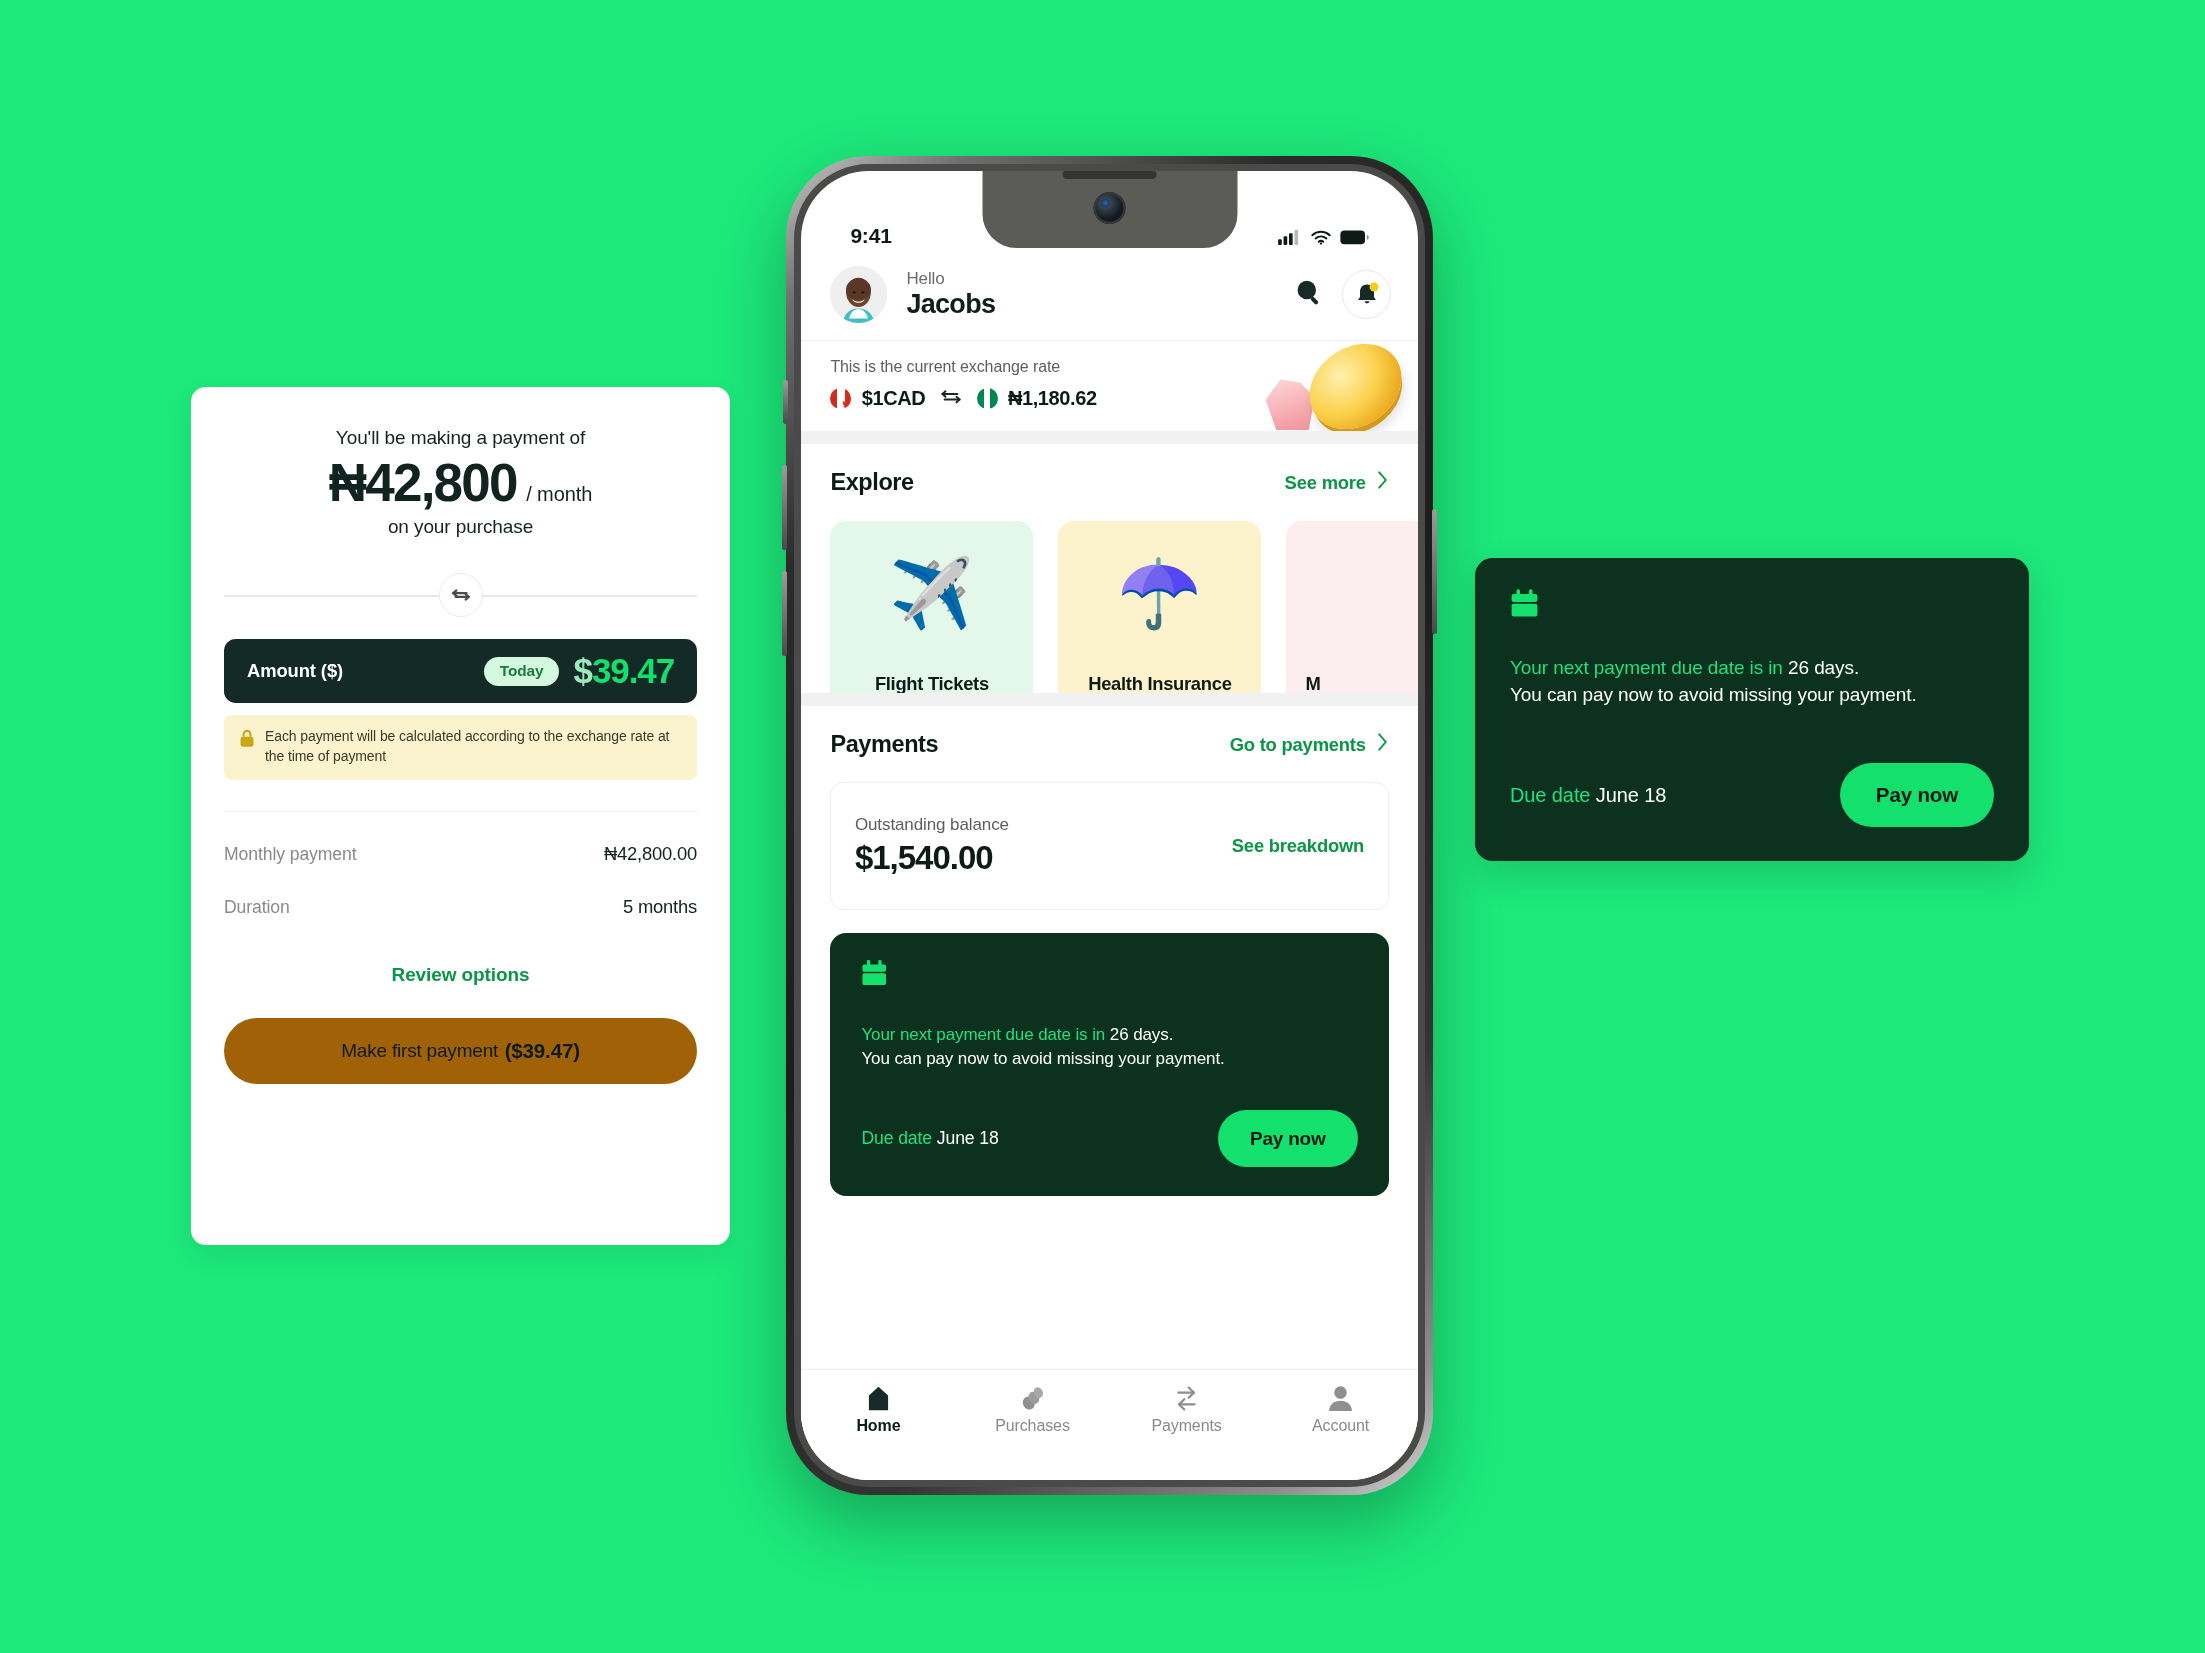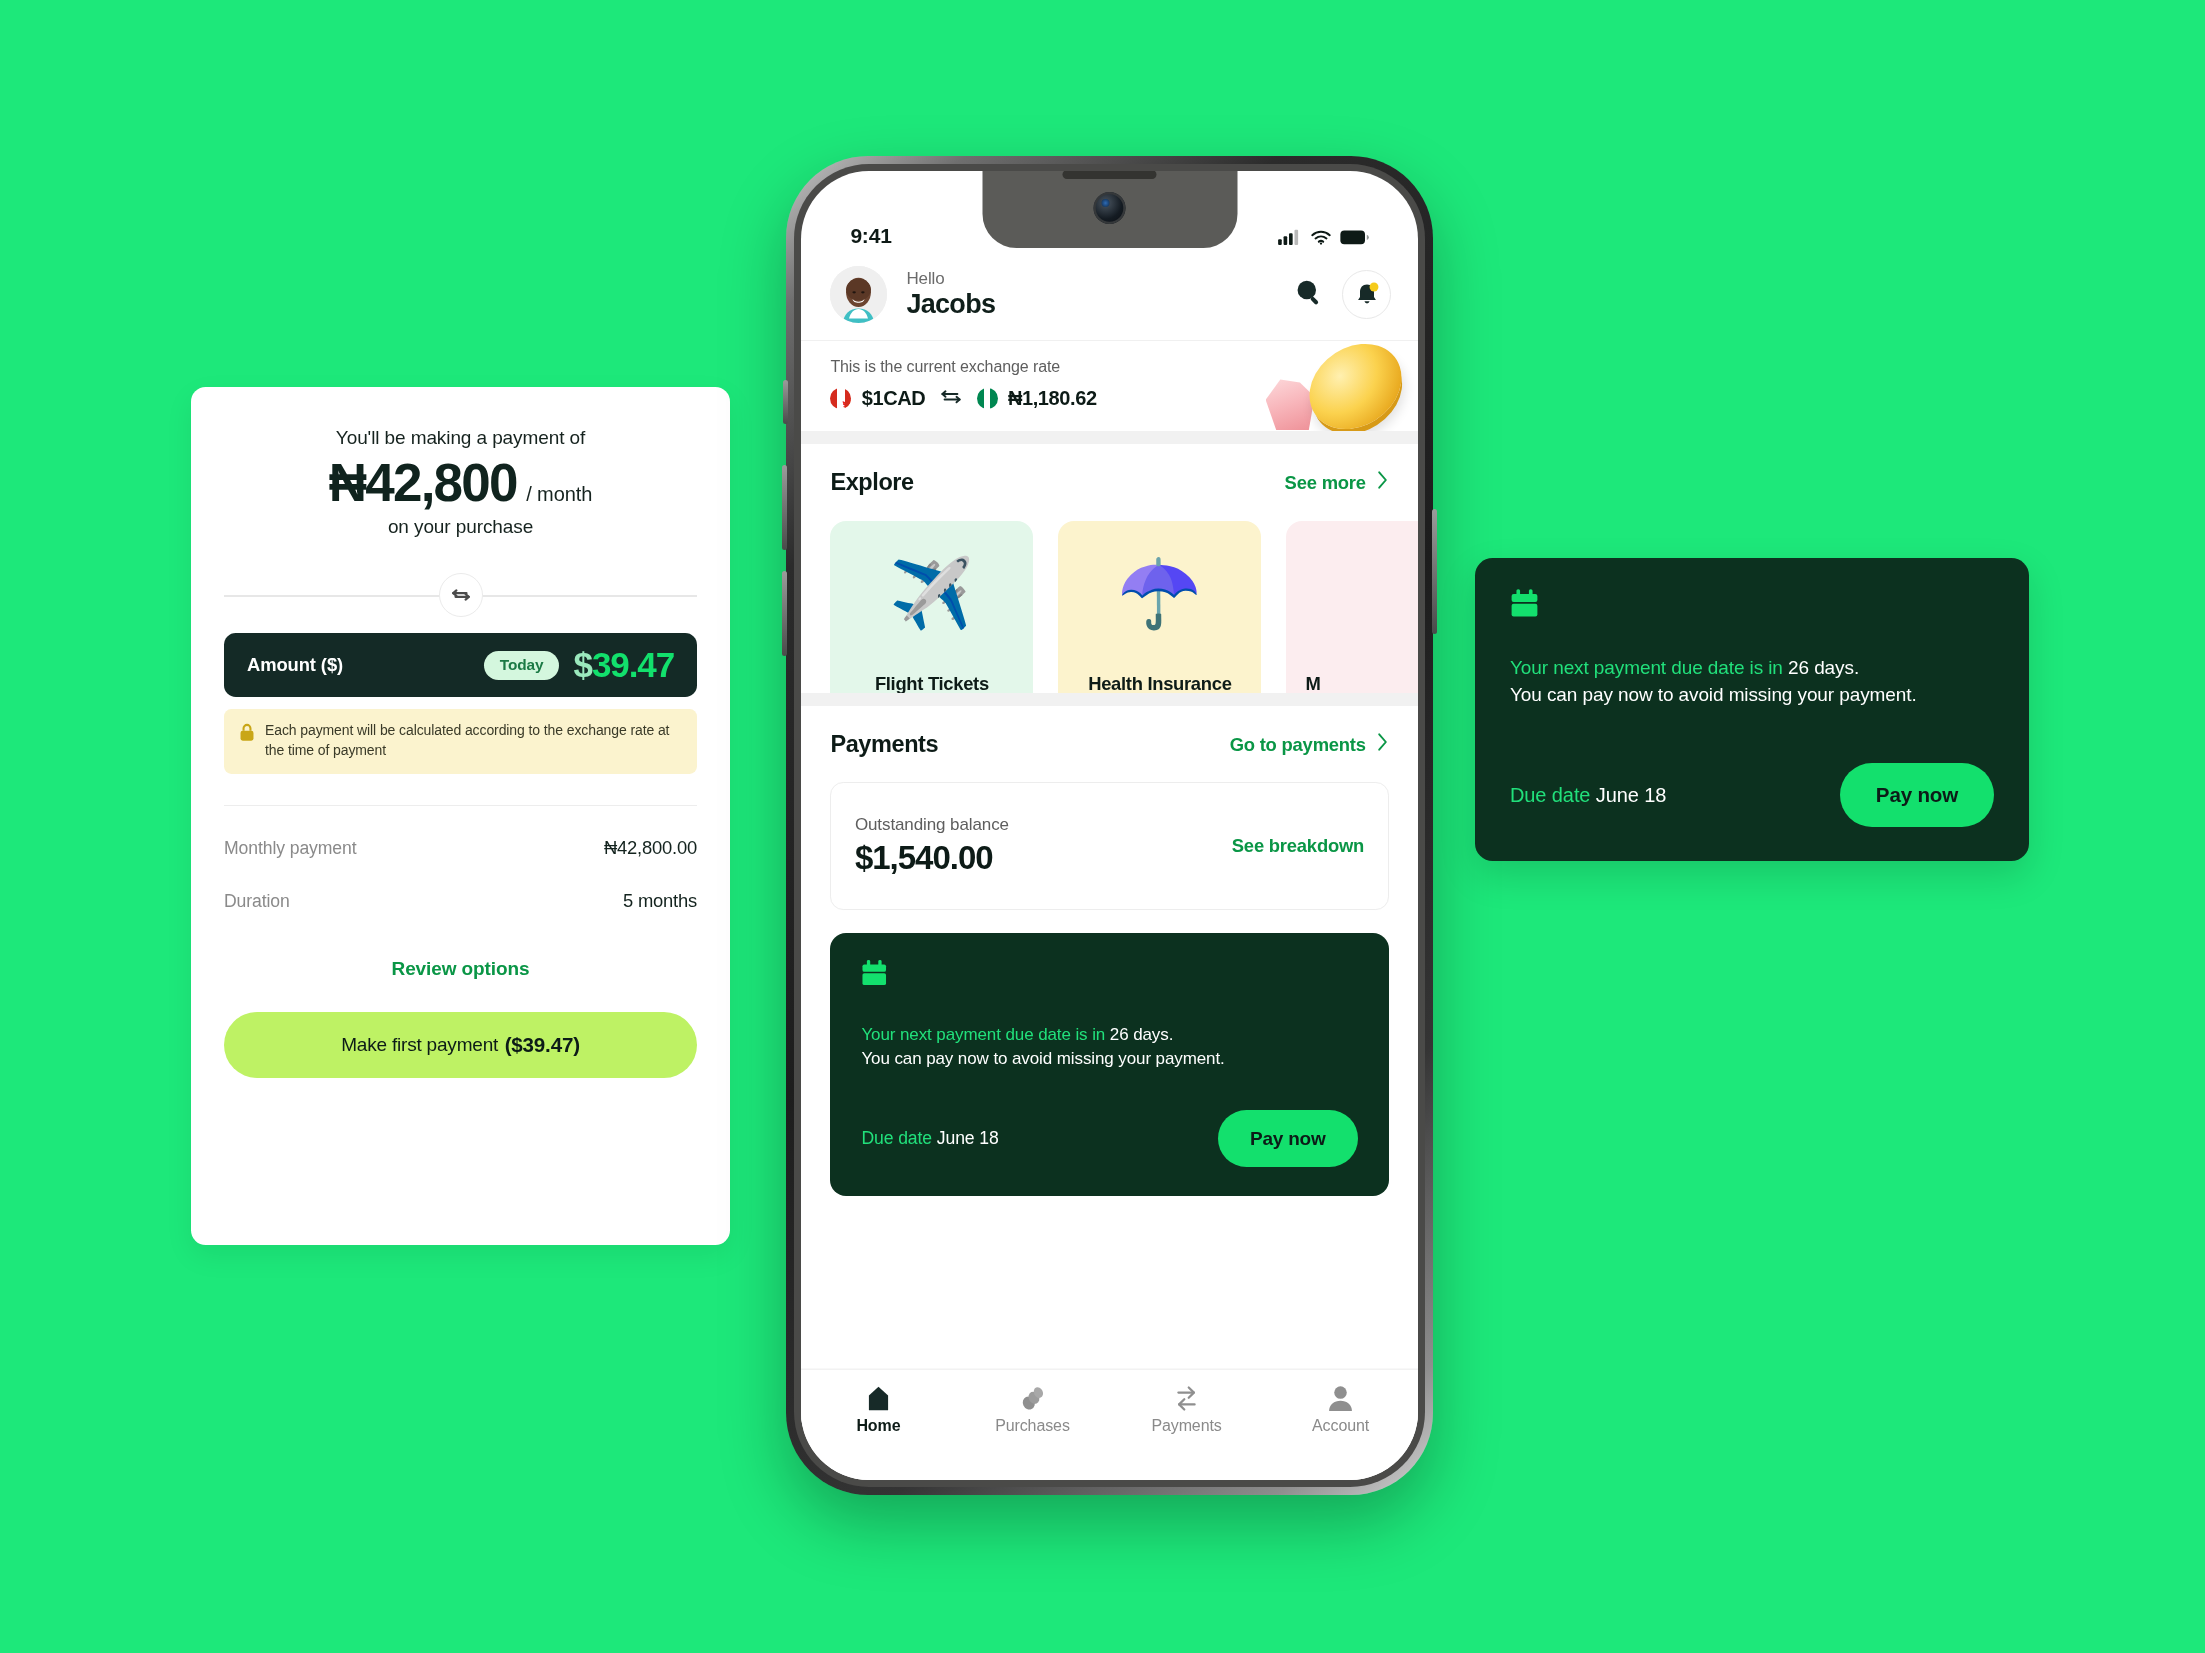--- a/index.html
+++ b/index.html
@@ -46,21 +46,21 @@
     position: absolute; left: 0; right: 0; top: 22px;
     height: 1.5px; background: #E7E7E7;
   }
   .lc-swap {
     position: absolute; left: 50%; top: 0; transform: translateX(-50%);
     width: 44px; height: 44px; border-radius: 50%;
     background: #fff; border: 1.5px solid #EBEBEB;
     display: flex; align-items: center; justify-content: center;
   }
   .lc-amount-box {
-    margin-top: 16px;
+    margin-top: 22px;
     background: #142A26;
     border-radius: 11.8px;
     height: 64px;
     display: flex; align-items: center; justify-content: space-between;
     padding: 0 23px;
   }
   .lc-amount-label { color: #FFFFFF; font-size: 18.4px; font-weight: 600; letter-spacing: -0.1px;}
   .lc-amount-right { display: flex; align-items: center; gap: 14.7px; }
   .lc-today-badge {
     background: #D4F7DE; color: #1B7A45;
@@ -92,21 +92,21 @@
   .lc-row:first-of-type { margin-top: 34px; }
   .lc-row-label { font-size: 17.6px; color: #8A8A8A; letter-spacing: -0.1px;}
   .lc-row-value { font-size: 18.4px; color: #13231E; font-weight: 500; letter-spacing: -0.2px;}
   .lc-review {
     text-align: center; margin-top: 46px;
     font-size: 19px; color: #0A9646; font-weight: 600; letter-spacing: -0.1px;
   }
   .lc-cta {
     margin-top: 32px;
     height: 66px; border-radius: 734px;
-    background: #bef264;
+    background: #a16207;
     display: flex; align-items: center; justify-content: center;
     font-size: 19px; color: #0C1B17; letter-spacing: -0.2px;
   }
   .lc-cta b { font-weight: 700; margin-left: 6.6px; font-size: 20.6px; }
 
   
   .phone-outer {
     position: absolute;
     left: 786px; top: 156px;
     width: 647px; height: 1339px;

